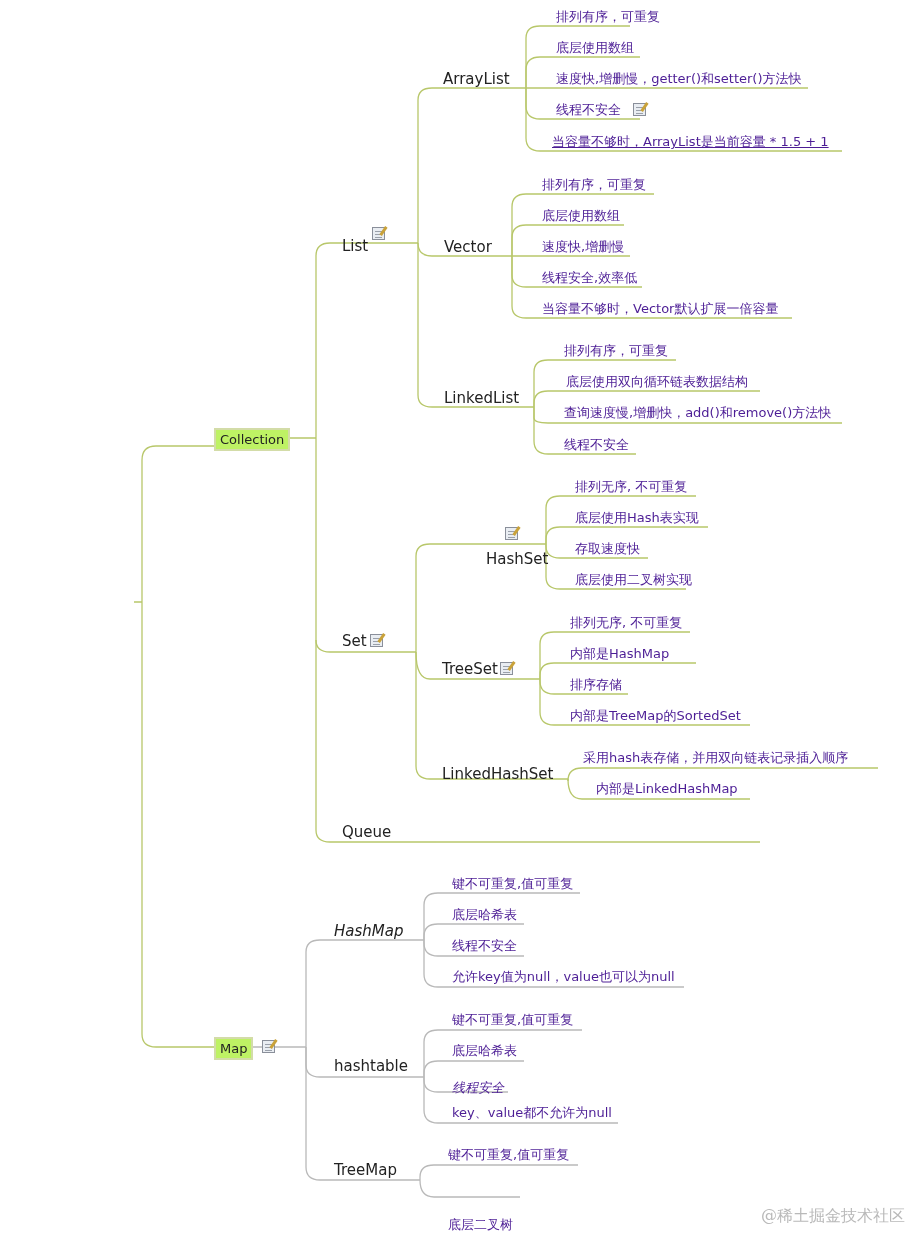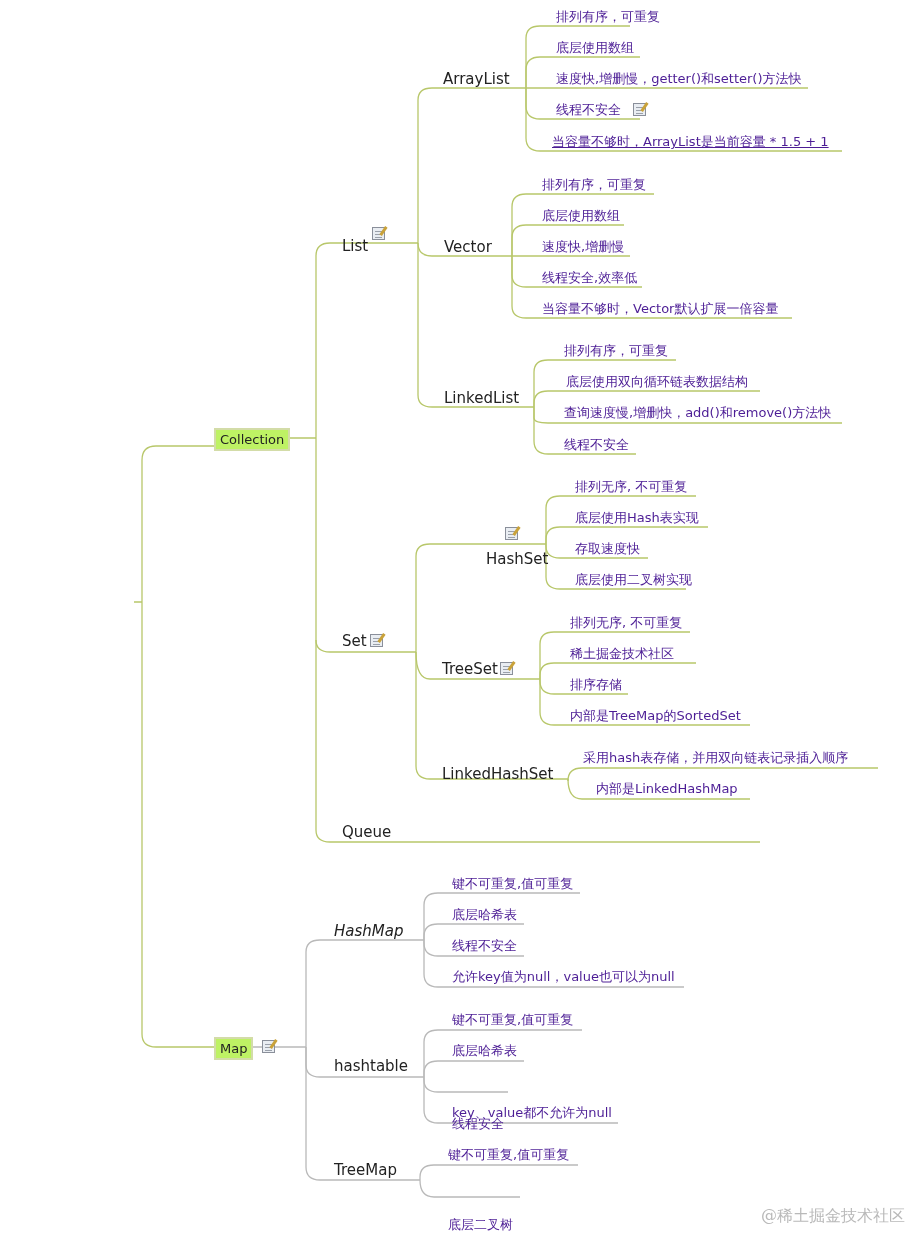--- a/index.html
+++ b/index.html
@@ -125,21 +125,21 @@
 <div class="node" style="left:442px;top:551px;margin-left:44px;"><span>HashSet</span></div>
 <span class="note" style="left:505px;top:527px;"></span>
 <div class="lbl" style="left:575px;top:479px;">排列无序, 不可重复</div>
 <div class="lbl" style="left:575px;top:510px;">底层使用Hash表实现</div>
 <div class="lbl" style="left:575px;top:541px;">存取速度快</div>
 <div class="lbl" style="left:575px;top:572px;">底层使用二叉树实现</div>
 
 <div class="node" style="left:442px;top:661px;"><span>TreeSet</span></div>
 <span class="note" style="left:500px;top:662px;"></span>
 <div class="lbl" style="left:570px;top:615px;">排列无序, 不可重复</div>
-<div class="lbl" style="left:570px;top:646px;">稀土掘金技术社区</div>
+<div class="lbl" style="left:570px;top:646px;">内部是HashMap</div>
 <div class="lbl" style="left:570px;top:677px;">排序存储</div>
 <div class="lbl" style="left:570px;top:708px;">内部是TreeMap的SortedSet</div>
 
 <div class="node" style="left:442px;top:766px;"><span>LinkedHashSet</span></div>
 <div class="lbl" style="left:583px;top:750px;">采用hash表存储，并用双向链表记录插入顺序</div>
 <div class="lbl" style="left:596px;top:781px;">内部是LinkedHashMap</div>
 
 <div class="node" style="left:342px;top:824px;"><span>Queue</span></div>
 
 <div class="box" style="left:214px;top:1037px;"><span>Map</span></div>
@@ -147,21 +147,21 @@
 
 <div class="node" style="left:334px;top:923px;font-style:italic;"><span>HashMap</span></div>
 <div class="lbl" style="left:452px;top:876px;">键不可重复,值可重复</div>
 <div class="lbl" style="left:452px;top:907px;">底层哈希表</div>
 <div class="lbl" style="left:452px;top:938px;">线程不安全</div>
 <div class="lbl" style="left:452px;top:969px;">允许key值为null，value也可以为null</div>
 
 <div class="node" style="left:334px;top:1058px;"><span>hashtable</span></div>
 <div class="lbl" style="left:452px;top:1012px;">键不可重复,值可重复</div>
 <div class="lbl" style="left:452px;top:1043px;">底层哈希表</div>
-<div class="lbl" style="left:452px;top:1116px;">线程安全</div>
+<div class="lbl" style="left:452px;top:1080px;font-style:italic;">线程安全</div>
 <div class="lbl" style="left:452px;top:1105px;">key、value都不允许为null</div>
 
 <div class="node" style="left:334px;top:1162px;"><span>TreeMap</span></div>
 <div class="lbl" style="left:448px;top:1147px;">键不可重复,值可重复</div>
 <div class="lbl" style="left:448px;top:1217px;">底层二叉树</div>
 
 <div class="wm">@稀土掘金技术社区</div>
 </div>
 
 </body></html>

